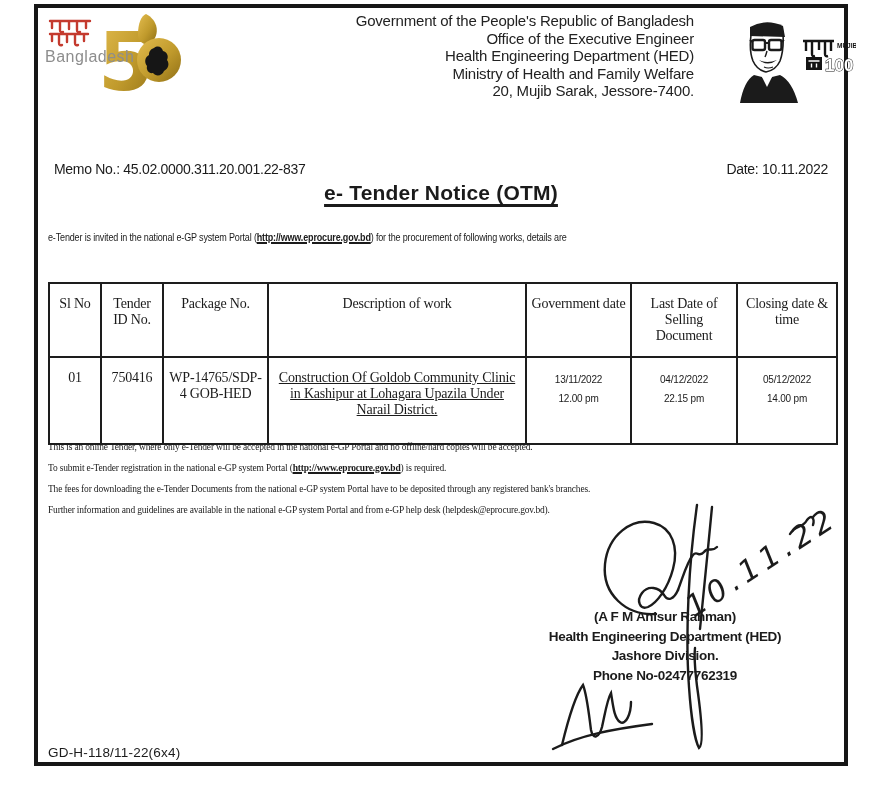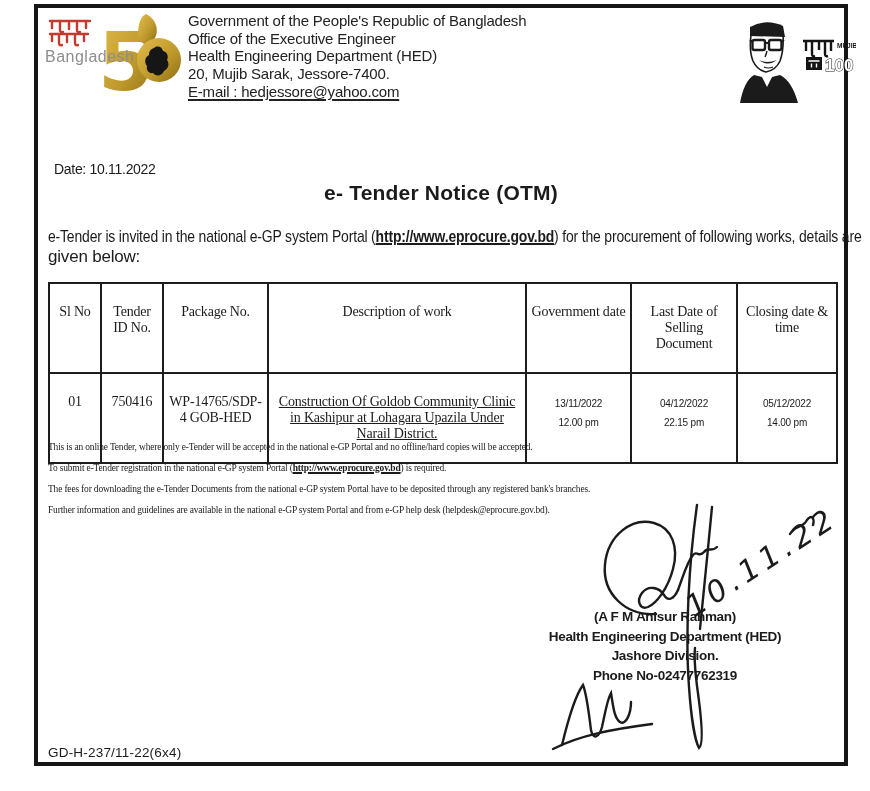--- a/index.html
+++ b/index.html
@@ -8,51 +8,51 @@
     font-family:"Liberation Sans", sans-serif; color:#1b1b1b;
     position:relative; overflow:hidden;
   }
   .frame {
     position:absolute; left:34px; top:4px; width:814px; height:762px;
     border:4px solid #161616; background:#fff;
   }
   
   .org-block {
     position:absolute; top:4px; left:150px; right:150px;
-    text-align:left; font-size:15px; line-height:17.6px;
+    text-align:right; font-size:15px; line-height:17.6px;
     letter-spacing:-0.2px; color:#222;
   }
   .org-block .email { text-decoration:underline; text-underline-offset:2px; text-decoration-thickness:1.5px; margin-top:1px; }
   .logo-left  { position:absolute; left:4px;  top:2px;  width:150px; height:100px; }
   .logo-right { position:absolute; left:700px; top:9px; width:118px; height:88px; }
   
   .memo-row {
     position:absolute; top:153px; left:16px; right:16px;
     display:flex; justify-content:space-between;
     font-size:14px; letter-spacing:-0.3px;
   }
   
   .title-row { position:absolute; top:173px; left:0; right:0; text-align:center; }
   .title-row span {
     font-size:21px; font-weight:bold; letter-spacing:0.2px;
-    text-decoration-thickness:2.5px; text-underline-offset:4px;
-  }
-  
-  .intro { position:absolute; top:219px; left:10px; width:800px; font-size:17px; line-height:20px; letter-spacing:-0.2px; }
+    text-decoration:underline; text-decoration-thickness:2.5px; text-underline-offset:4px;
+  }
+  
+  .intro { position:absolute; top:219px; left:10px; width:800px; font-size:11px; line-height:20px; letter-spacing:-0.2px; }
   .intro .l1 { white-space:nowrap; transform:scaleX(0.82); transform-origin:0 50%; }
   .doc-link { font-weight:bold; text-decoration:underline; text-decoration-thickness:1.6px; }
   
   table.tender {
     position:absolute; top:274px; left:10px; width:788px;
     border-collapse:collapse; table-layout:fixed;
     font-family:"Liberation Serif", serif; font-size:14px; letter-spacing:-0.2px;
   }
   table.tender th, table.tender td {
     border:2px solid #1d1d1d; vertical-align:top; text-align:center;
-    padding:20px 3px; font-weight:normal;
+    padding:12px 3px; font-weight:normal;
   }
   table.tender tr.hdr  { height:54px; }
   table.tender tr.body { height:87px; }
   td.desc { text-align:left; padding-left:8px; padding-right:6px;text-decoration:underline; }
   td.datecell { font-family:"Liberation Sans", sans-serif; font-size:10px; line-height:19px; padding-top:7px; }
   
   .notes { position:absolute; top:428px; left:10px; width:806px;
     font-family:"Liberation Serif", serif; font-size:11px; line-height:21px; letter-spacing:-0.2px; }
   .notes .nline { white-space:nowrap; transform:scaleX(0.86); transform-origin:0 50%; }
   
@@ -116,37 +116,37 @@
       </g>
       <text x="99" y="31" font-size="6.5" font-weight="bold" fill="#141414">MUJIB</text>
       <text x="87" y="54" font-size="17" font-weight="bold" fill="#ffffff" stroke="#141414" stroke-width="1" paint-order="stroke">100</text>
     </svg>
   </div>
 
   <div class="org-block">
     <div>Government of the People's Republic of Bangladesh</div>
     <div>Office of the Executive Engineer</div>
     <div>Health Engineering Department (HED)</div>
+    <div>Ministry of Health and Family Welfare</div>
     <div>20, Mujib Sarak, Jessore-7400.</div>
-    <div class="email">E-mail : hedjessore@yahoo.com</div>
   </div>
 
   <div class="memo-row">
+    <span>Memo No.: 45.02.0000.311.20.001.22-837</span>
     <span>Date: 10.11.2022</span>
   </div>
 
   <div class="title-row">
     <span>e- Tender Notice (OTM)</span>
   </div>
 
   <div class="intro">
     <div class="l1">
       <span>e-Tender is invited in the national e-GP system Portal (</span><span class="doc-link">http://www.eprocure.gov.bd</span><span>) for the procurement of following works, details are</span>
     </div>
-    <div>given below:</div>
   </div>
 
   <table class="tender">
     <colgroup>
       <col style="width:52px">
         <col style="width:62px">
         <col style="width:105px">
         <col style="width:258px">
       <col style="width:105px">
         <col style="width:106px">
@@ -205,15 +205,15 @@
       <path d="M140,88 C 146,72 149,60 155,53 C 159,48 161,56 166,50 C 170,44 173,51 179,45"></path>
       <path d="M174,5 C 170,45 166,90 162,127"></path>
       <path d="M159,3 C 151,60 147,130 151,185 C 153,214 157,239 161,246 C 166,243 163,212 159,184 C 157,168 156,156 157,146"></path>
       <path d="M252,32 C 258,22 264,27 269,18 C 273,12 277,16 275,23"></path>
       <path d="M24,243 C 31,214 39,191 45,183 C 49,193 51,213 53,228 C 55,238 61,236 64,225 C 67,212 69,198 73,191 C 75,203 76,216 82,220 C 88,224 93,211 93,200"></path>
       <path d="M15,247 C 42,233 76,227 114,222"></path>
     </g>
     <text x="156" y="116" transform="rotate(-33 156 116)" font-family="DejaVu Sans, sans-serif" font-style="italic" font-size="30" letter-spacing="5" fill="#1b1b1b">10.11.22</text>
   </svg>
 
-  <div class="footer-code">GD-H-237/11-22(6x4)</div>
+  <div class="footer-code">GD-H-118/11-22(6x4)</div>
 
 </div>
 
 </body></html>

